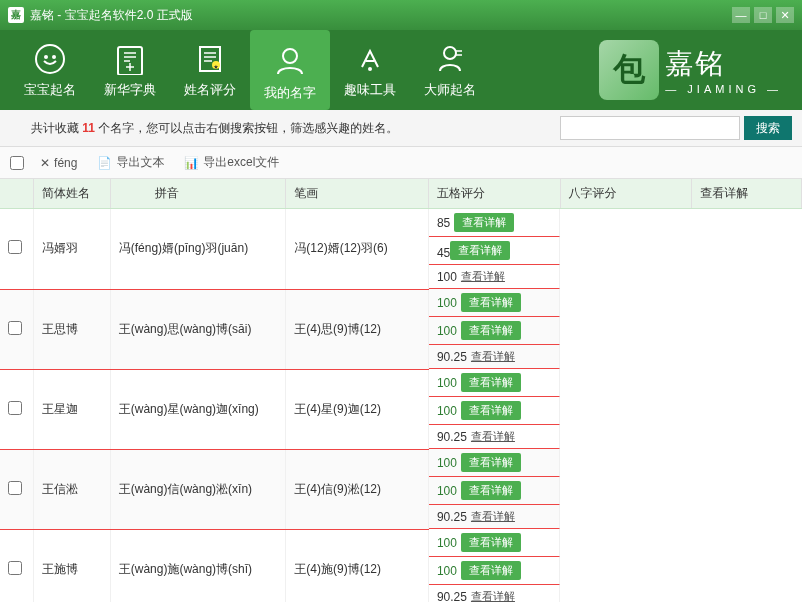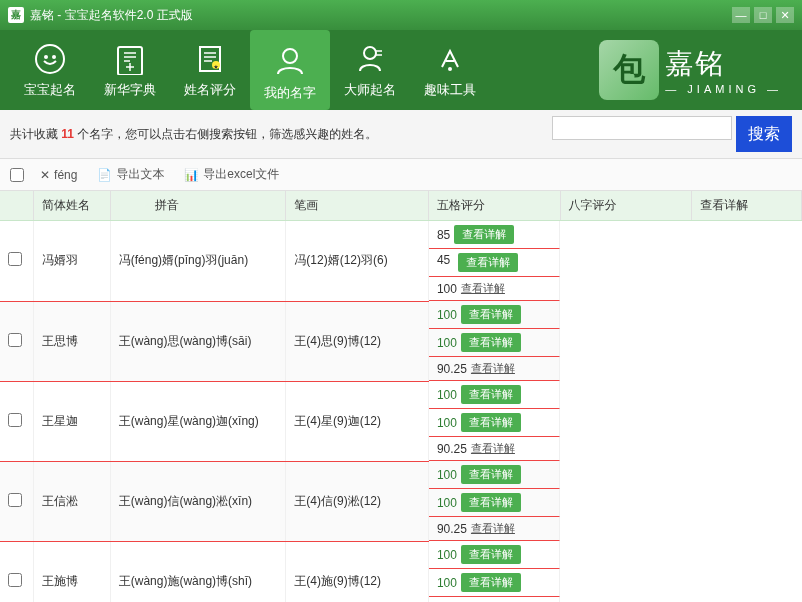--- a/index.html
+++ b/index.html
@@ -74,25 +74,25 @@
     .toolbar {
       background: #f5f5f5;
       border-bottom: 1px solid #ddd;
       padding: 6px 10px;
       display: flex;
       align-items: center;
       gap: 6px;
       font-size: 12px;
       color: #333;
     }
-    .toolbar-info { flex: 1; }
+    .toolbar-info { flex: 1; margin-left: 21px; }
     .toolbar-info span { color: #e53935; font-weight: bold; }
     .search-box { display: flex; gap: 4px; }
     .search-input { width: 180px; height: 24px; border: 1px solid #ccc; padding: 0 6px; font-size: 12px; }
-    .search-btn { background: #1d4ed8; color: white; border: none; padding: 0 12px; height: 36px; cursor: pointer; font-size: 16px; }
+    .search-btn { background: #0f766e; color: white; border: none; padding: 0 12px; height: 24px; cursor: pointer; font-size: 12px; }
 
     
     .action-bar {
       background: #fafafa;
       border-bottom: 1px solid #e0e0e0;
       padding: 5px 10px;
       display: flex;
       align-items: center;
       gap: 12px;
     }
@@ -200,36 +200,36 @@
         <circle cx="16" cy="10" r="7" stroke="white" stroke-width="2" fill="none"></circle>
         <path d="M4 28 C4 20 28 20 28 28" stroke="white" stroke-width="2" fill="none"></path>
       </svg>
     </div>
     <span>我的名字</span>
   </div>
 
   <div class="nav-item">
     <div class="nav-icon">
       <svg viewBox="0 0 32 32" fill="none">
+        <path d="M8 24 L16 8 L24 24 M12 18 L20 18" stroke="white" stroke-width="2" fill="none"></path>
+        <circle cx="16" cy="26" r="2" fill="white"></circle>
+      </svg>
+    </div>
+    <span>趣味工具</span>
+  </div>
+
+  <div class="nav-item">
+    <div class="nav-icon">
+      <svg viewBox="0 0 32 32" fill="none">
         <circle cx="16" cy="10" r="6" stroke="white" stroke-width="2" fill="none"></circle>
         <path d="M6 28 C6 20 26 20 26 28" stroke="white" stroke-width="2" fill="none"></path>
         <path d="M22 8 L28 8 M22 12 L28 12" stroke="white" stroke-width="1.5"></path>
       </svg>
     </div>
     <span>大师起名</span>
-  </div>
-
-  <div class="nav-item">
-    <div class="nav-icon">
-      <svg viewBox="0 0 32 32" fill="none">
-        <path d="M8 24 L16 8 L24 24 M12 18 L20 18" stroke="white" stroke-width="2" fill="none"></path>
-        <circle cx="16" cy="26" r="2" fill="white"></circle>
-      </svg>
-    </div>
-    <span>趣味工具</span>
   </div>
 
 
   <div class="brand">
     <div class="brand-logo">包</div>
     <div class="brand-text">
       <div class="brand-name">嘉铭</div>
       <div class="brand-sub">— JIAMING —</div>
     </div>
   </div>
@@ -277,21 +277,21 @@
     <tbody id="table-body">
     <tr>
           <td class="col-check"><input type="checkbox" class="row-check" style=""></td>
           <td>冯婿羽</td>
           <td>冯(féng)婿(pīng)羽(juān)</td>
           <td>冯(12)婿(12)羽(6)</td>
           <td style="display: flex; align-items: center; gap: 4px;">
             <span>85</span>
             <button class="btn-view">查看详解</button>
           </td>
-          <td style="display: flex; align-items: flex-start; gap: 8px;">
+          <td style="display: flex; align-items: flex-end; gap: 0;">
             <span>45</span>
             <button class="btn-view">查看详解</button>
           </td>
           <td style="display: flex; align-items: center; gap: 4px;">
             <span>100</span>
             <button class="btn-view-plain">查看详解</button>
           </td>
         </tr>
         <tr class="alt">
           <td class="col-check"><input type="checkbox" class="row-check" style=""></td>

